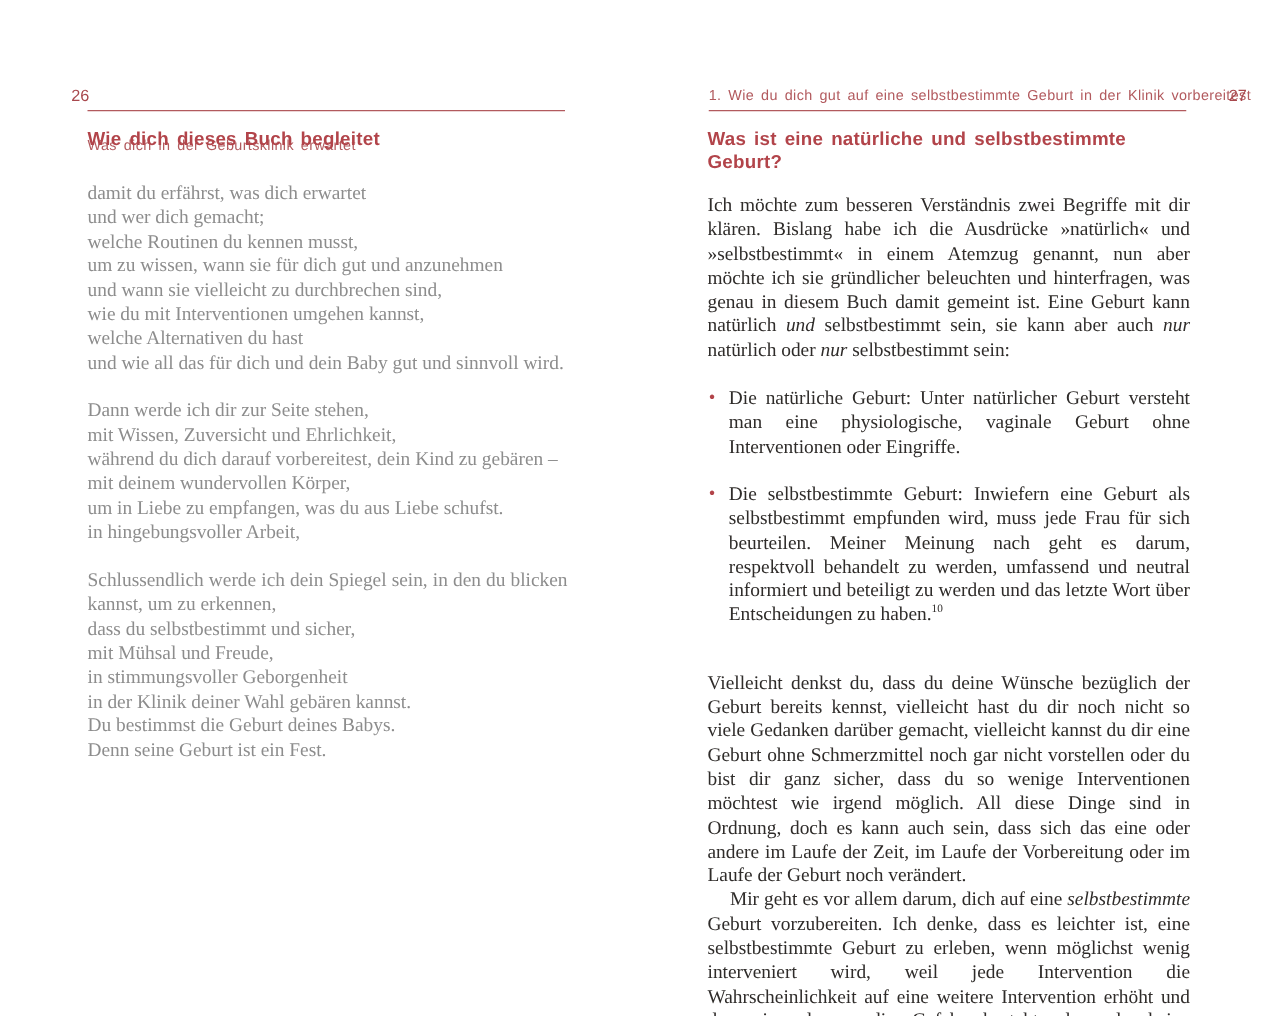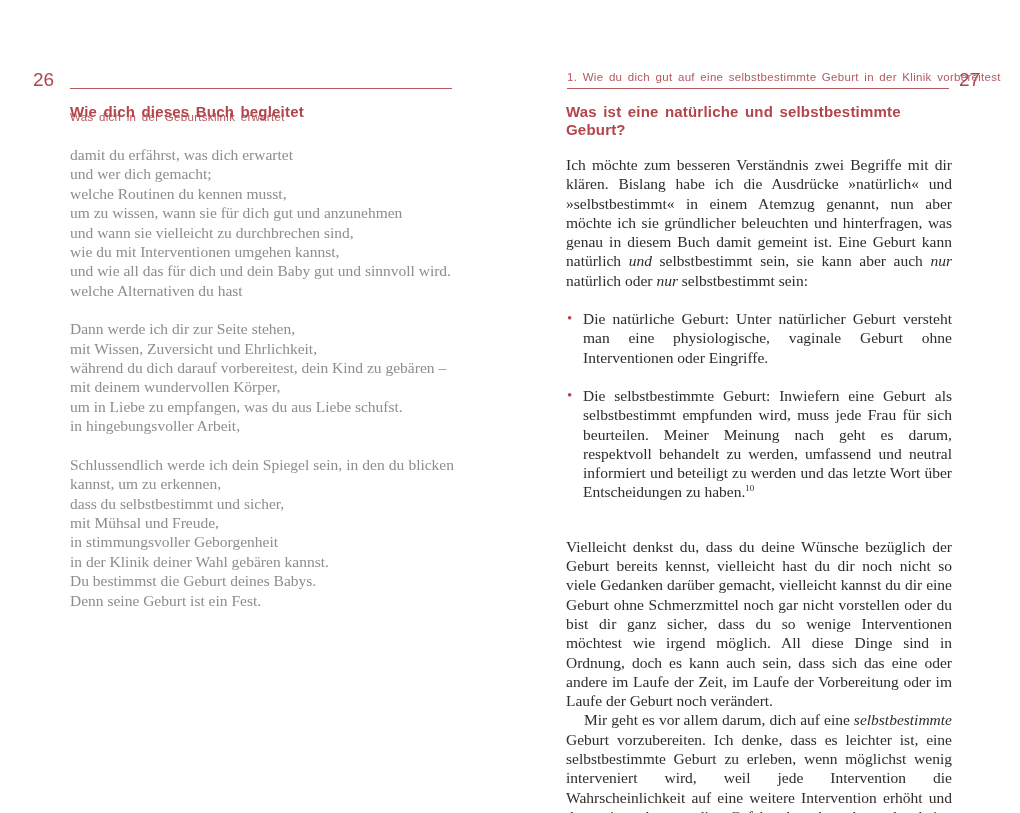--- a/index.html
+++ b/index.html
@@ -8,22 +8,23 @@
     width: 1020px;
     height: 813px;
     background: #ffffff;
     overflow: hidden;
     font-family: "Liberation Serif", serif;
   }
   
   .pagenum {
     position: absolute;
     font-family: "Liberation Sans", sans-serif;
-    font-size: 19px;
+    font-size: 13px;
     color: #a8484d;
+    margin-left: 24px;
   }
   .pagenum-left  { left: 33px;  top: 69px; }
   .pagenum-right { left: 959px; top: 69px; }
   .runhead {
     position: absolute;
     top: 71px;
     font-family: "Liberation Sans", sans-serif;
     font-size: 11.5px;
     letter-spacing: 0.3px;
     word-spacing: 2px;
@@ -128,22 +129,22 @@
   <div class="col col-left">
     <h2 class="heading">Wie dich dieses Buch begleitet</h2>
 
     <div class="stanza">
       <div class="poem-line">damit du erfährst, was dich erwartet</div>
       <div class="poem-line">und wer dich gemacht;</div>
       <div class="poem-line">welche Routinen du kennen musst,</div>
       <div class="poem-line">um zu wissen, wann sie für dich gut und anzunehmen</div>
       <div class="poem-line">und wann sie vielleicht zu durchbrechen sind,</div>
       <div class="poem-line">wie du mit Interventionen umgehen kannst,</div>
+      <div class="poem-line">welche Alternativen du hast</div>
       <div class="poem-line">und wie all das für dich und dein Baby gut und sinnvoll wird.</div>
-      <div class="poem-line">welche Alternativen du hast</div>
     </div>
 
     <div class="stanza">
       <div class="poem-line">Dann werde ich dir zur Seite stehen,</div>
       <div class="poem-line">mit Wissen, Zuversicht und Ehrlichkeit,</div>
       <div class="poem-line">während du dich darauf vorbereitest, dein Kind zu gebären –</div>
       <div class="poem-line">mit deinem wundervollen Körper,</div>
       <div class="poem-line">um in Liebe zu empfangen, was du aus Liebe schufst.</div>
       <div class="poem-line">in hingebungsvoller Arbeit,</div>
     </div>

